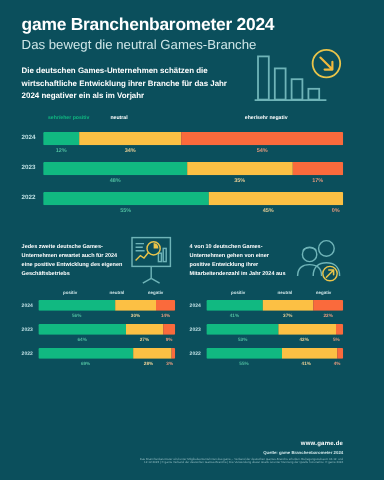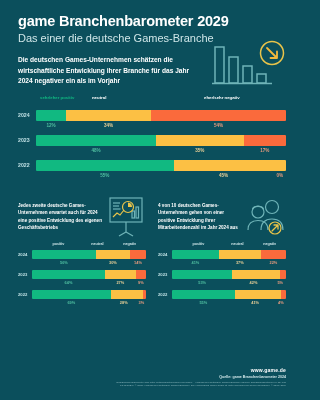--- a/index.html
+++ b/index.html
@@ -71,22 +71,22 @@
   .foot-url{font-size:5px;font-weight:bold;color:#ffffff;letter-spacing:0.2px;}
   .foot-sub{font-size:3.6px;font-weight:bold;color:#cfe6e8;margin-top:2px;}
   .foot-fine{font-size:2.5px;color:#8fb9bf;line-height:1.5;margin-top:2px;max-width:170px;margin-left:auto;}
 </style>
 </head>
 <body>
 
 <div class="poster">
 
   <div class="header">
-    <div class="title">game Branchenbarometer 2029</div>
-    <div class="subtitle">Das einer die deutsche Games-Branche</div>
+    <div class="title">game Branchenbarometer 2024</div>
+    <div class="subtitle">Das bewegt die neutral Games-Branche</div>
     <div class="lede">Die deutschen Games-Unternehmen schätzen die wirtschaftliche Entwicklung ihrer Branche für das Jahr 2024 negativer ein als im Vorjahr</div>
   </div>
 
   <div class="hero-icon">
     <svg width="76" height="52" viewBox="0 0 76 52" fill="none" stroke="#6fb4b8" stroke-width="1.5">
       <rect x="3" y="9" width="9" height="36"></rect>
       <rect x="17" y="19" width="9" height="26"></rect>
       <rect x="31" y="28" width="9" height="17"></rect>
       <rect x="45" y="36" width="9" height="9"></rect>
       <line x1="0" y1="45.5" x2="60" y2="45.5"></line>

